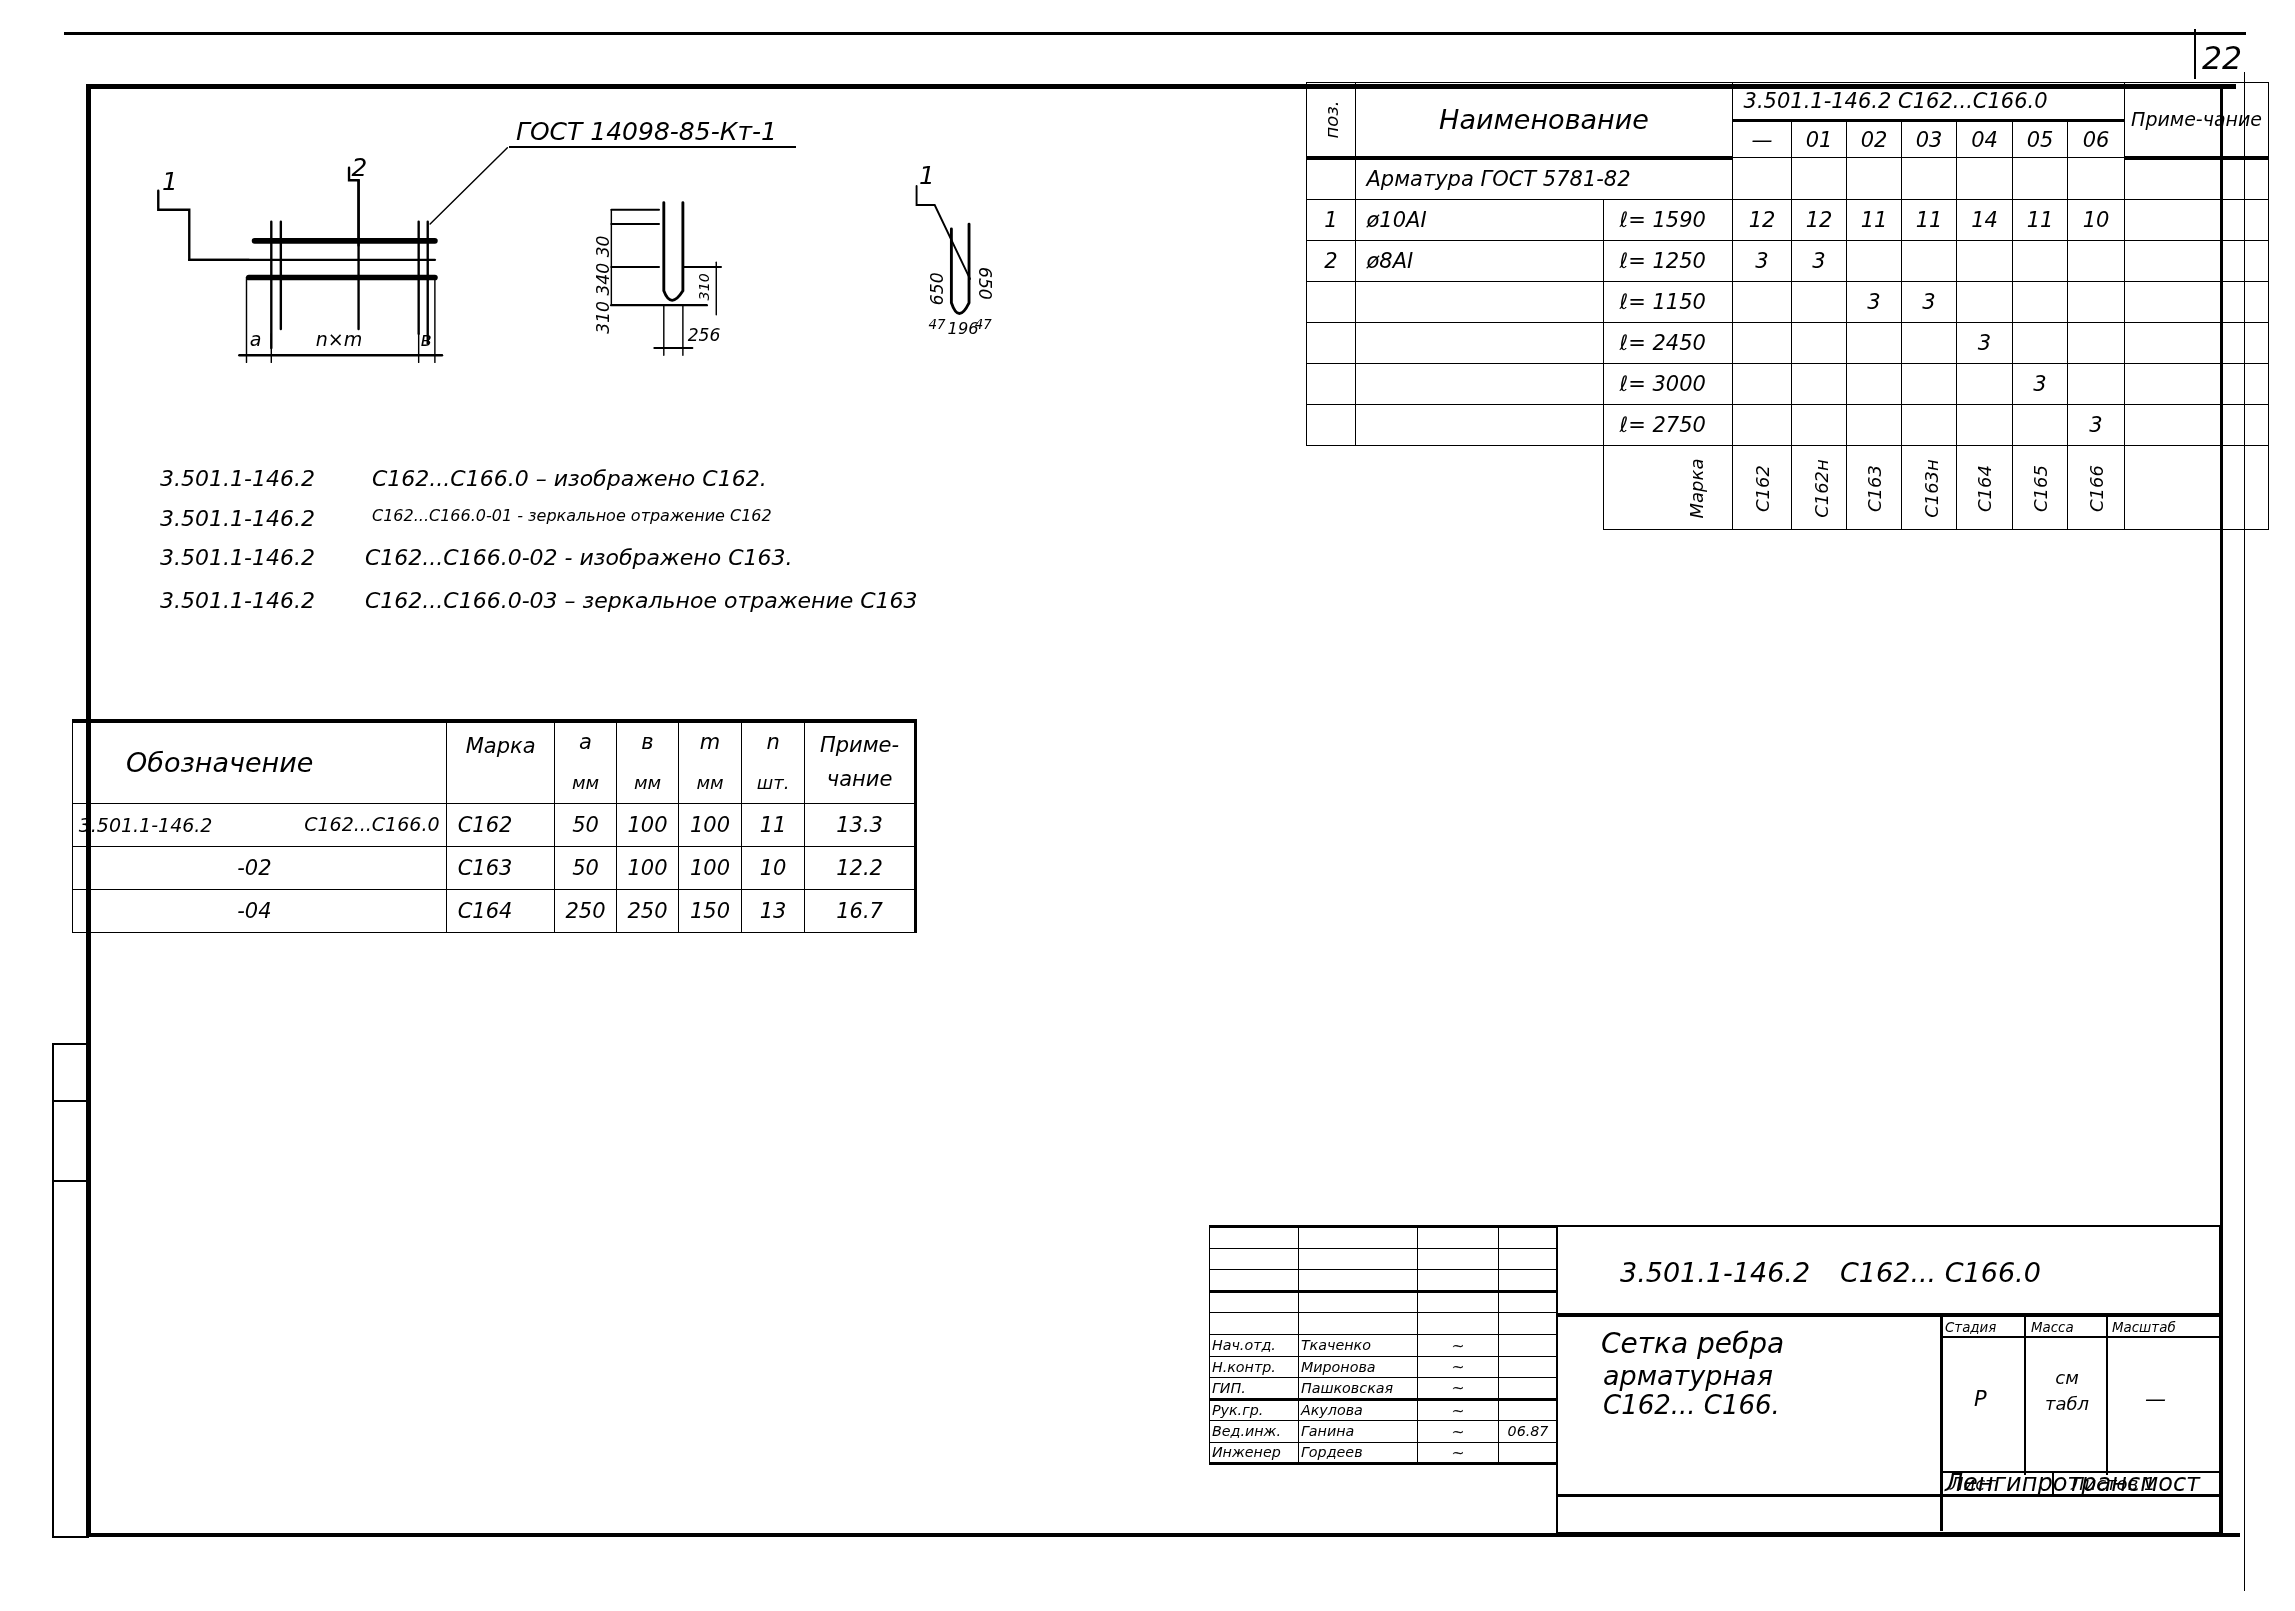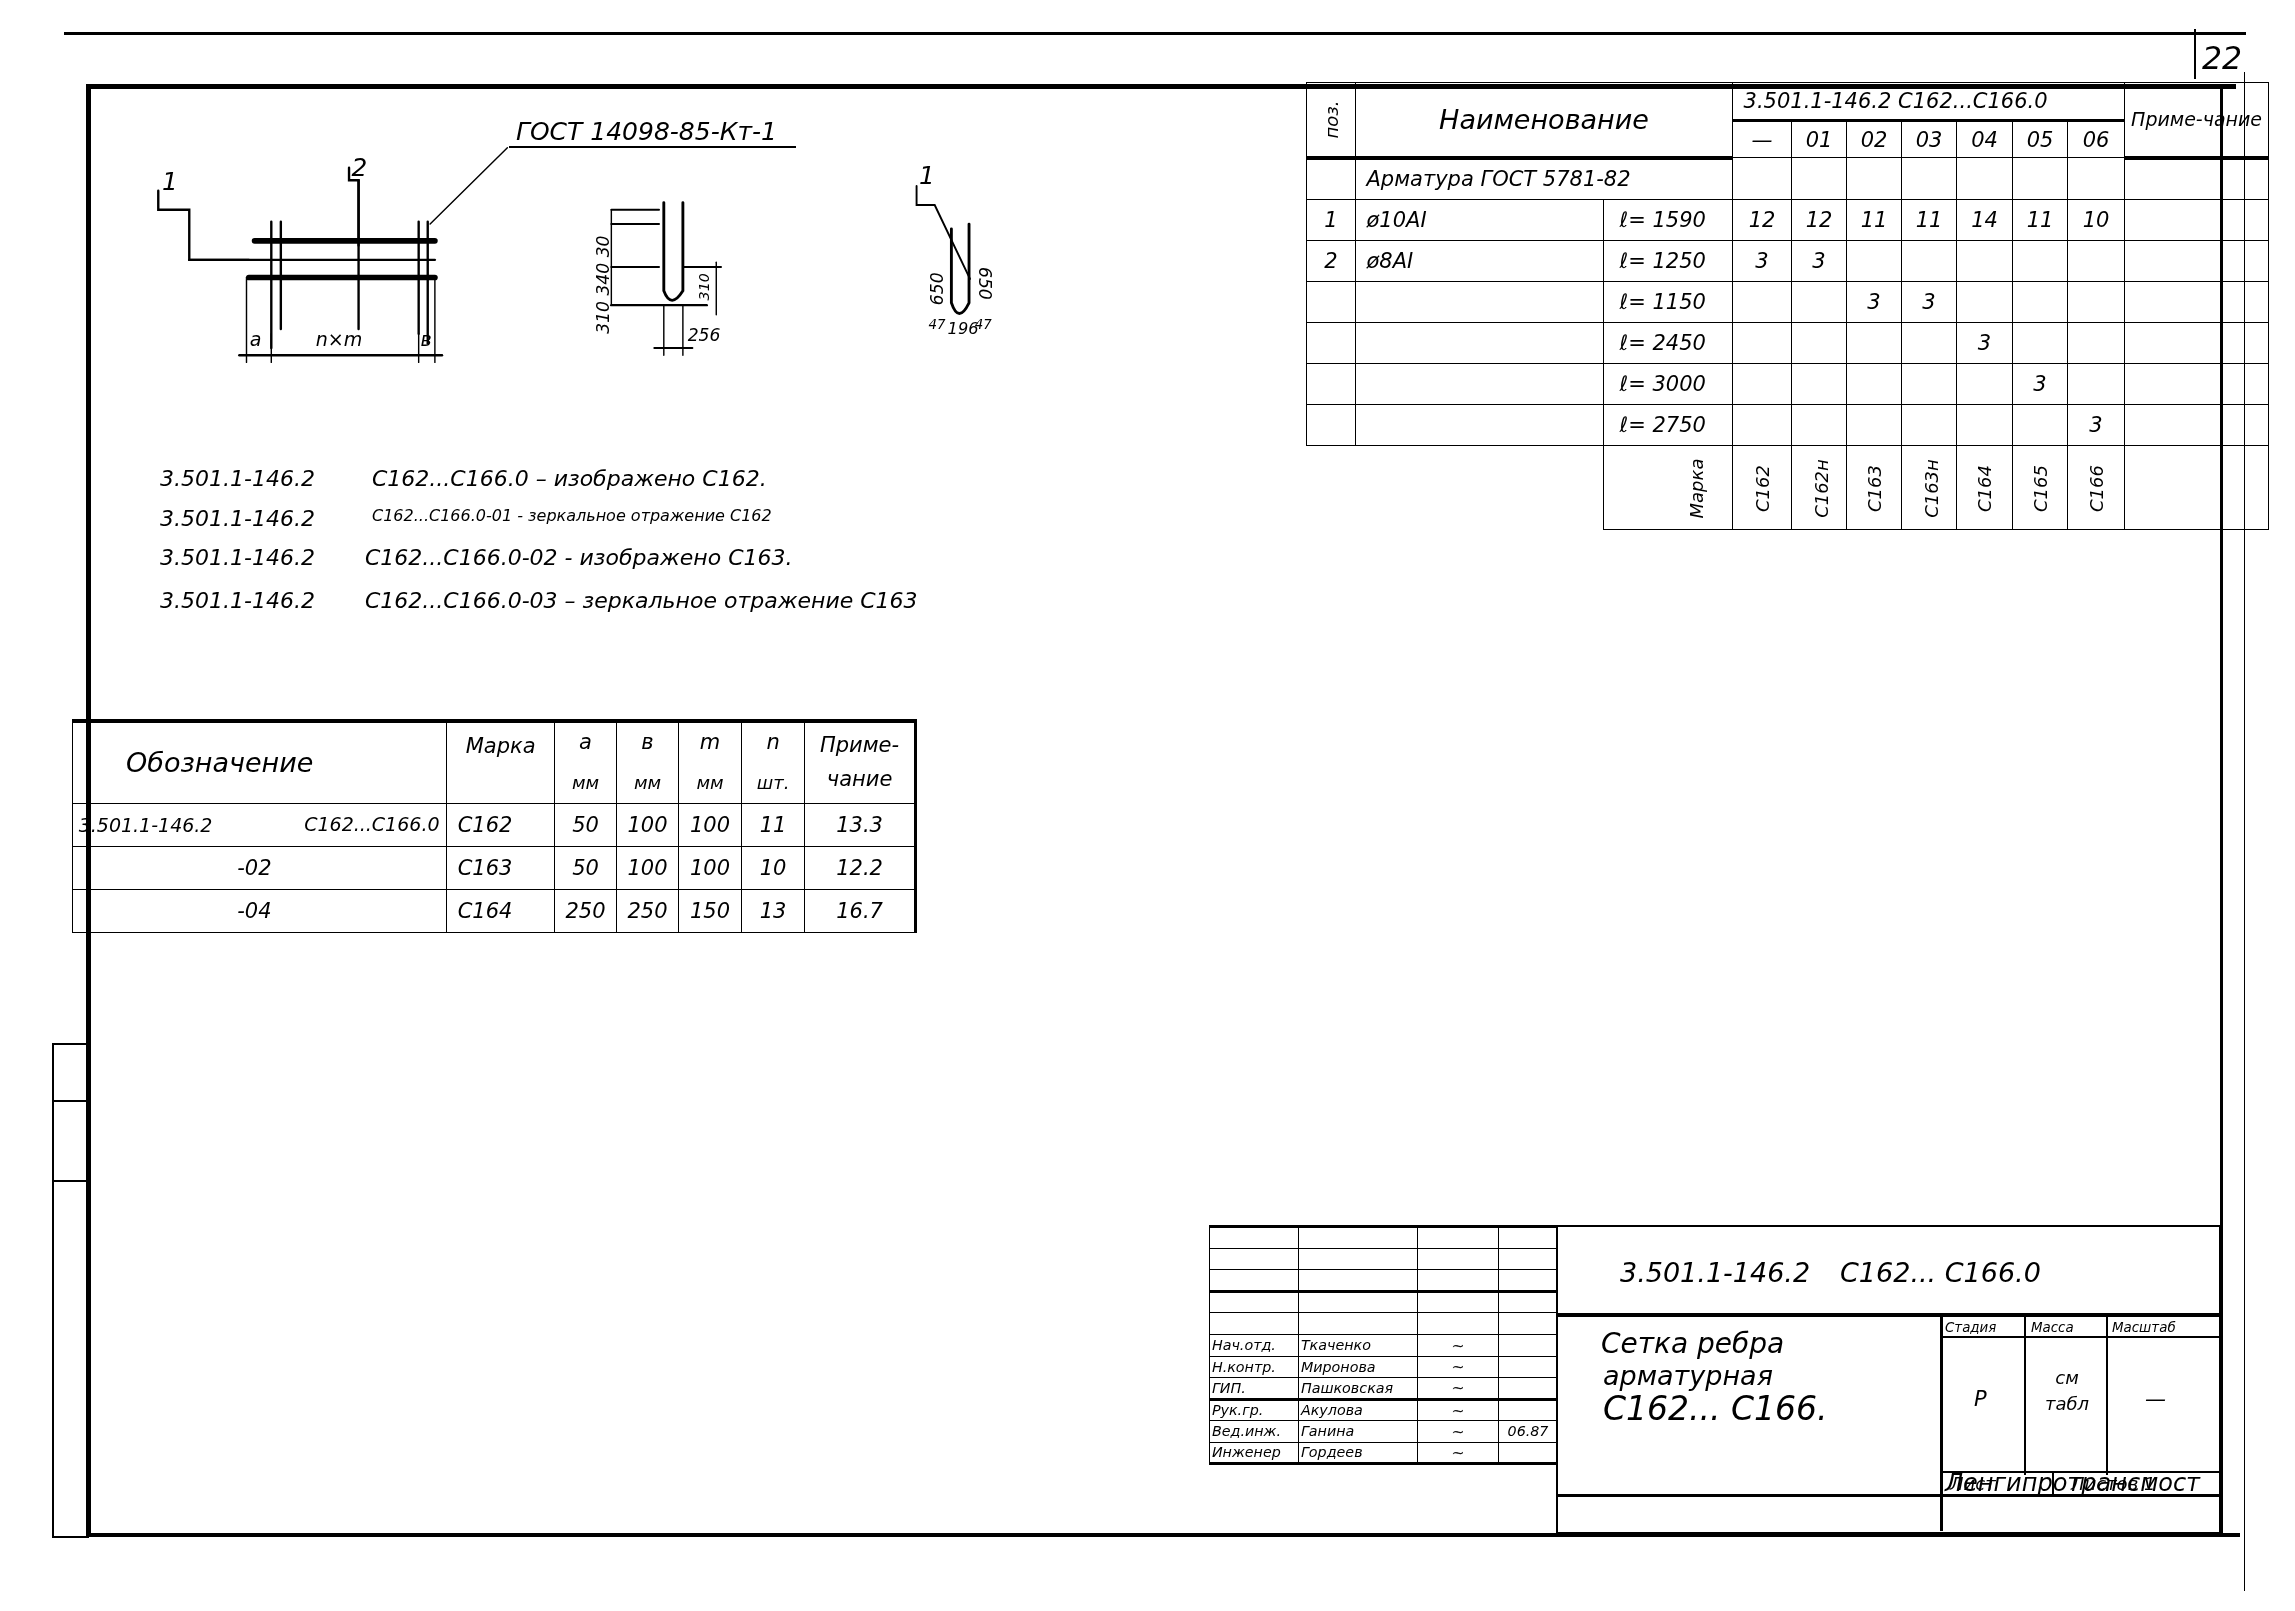--- a/index.html
+++ b/index.html
@@ -373,21 +373,21 @@
     </tr>
   </tbody>
     </table>
 
   <div class="abs" style="left:1556px;top:1225px;width:665px;height:309px;border:2.9px solid #000;border-left:2.9px solid #000;box-sizing:border-box;">
     <div class="txt" style="left:62px;top:32px;font-size:27px;">3.501.1-146.2</div>
     <div class="txt" style="left:282px;top:32px;font-size:27px;">С162... С166.0</div>
     <div class="hline" style="left:0;top:86px;width:662px;height:3.8px;"></div>
     <div class="txt" style="left:43px;top:103px;font-size:28px;">Сетка  ребра</div>
     <div class="txt" style="left:45px;top:135px;font-size:27px;">арматурная</div>
-    <div class="txt" style="left:45px;top:165px;font-size:33px;">С162... С166.</div>
+    <div class="txt" style="left:45px;top:165px;font-size:26px;">С162... С166.</div>
 
     <div class="vline" style="left:382px;top:90px;width:2.9px;height:214px;"></div>
     <div class="vline" style="left:466px;top:90px;width:1.9px;height:158px;"></div>
     <div class="vline" style="left:548px;top:90px;width:1.9px;height:158px;"></div>
     <div class="hline" style="left:385px;top:109px;width:277px;height:2.4px;"></div>
     <div class="hline" style="left:385px;top:244px;width:277px;height:2.4px;"></div>
     <div class="vline" style="left:494px;top:244px;width:1.9px;height:24px;"></div>
     <div class="hline" style="left:0;top:267px;width:662px;height:3.3px;"></div>
     <div class="txt" style="left:387px;top:94px;font-size:13.4px;">Стадия</div>
     <div class="txt" style="left:473px;top:94px;font-size:13.4px;">Масса</div>

